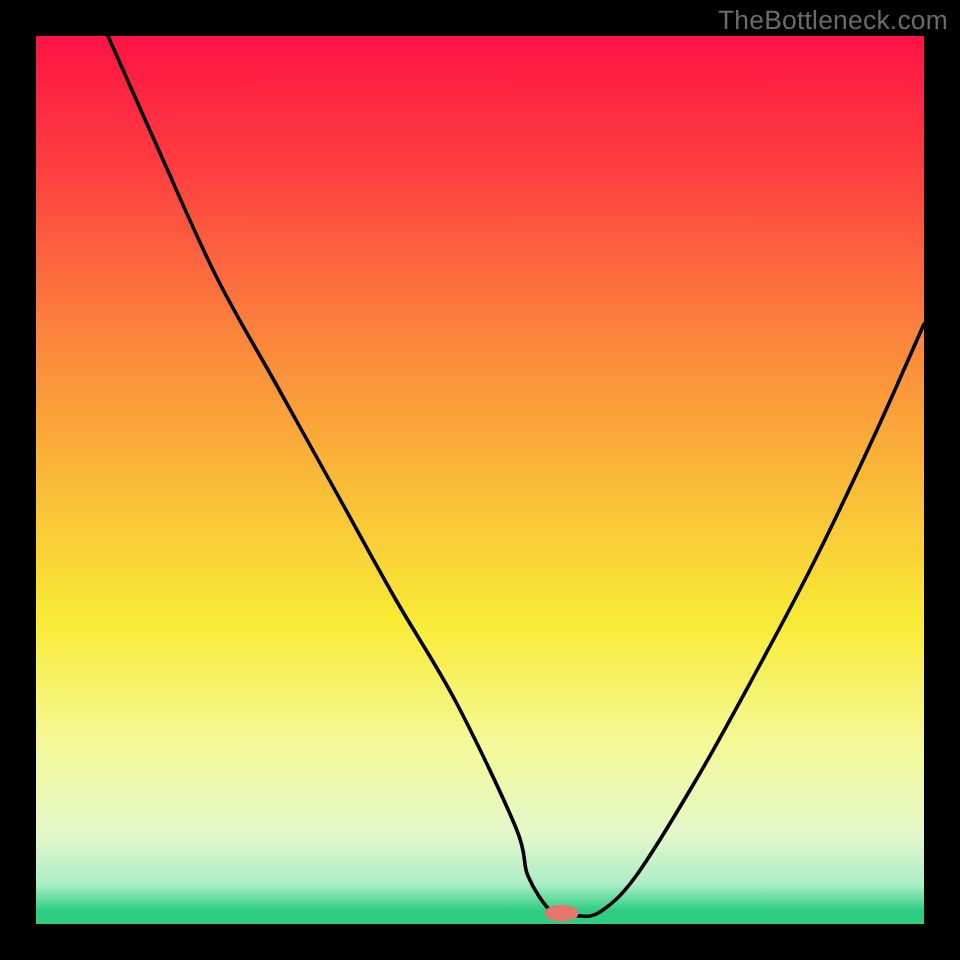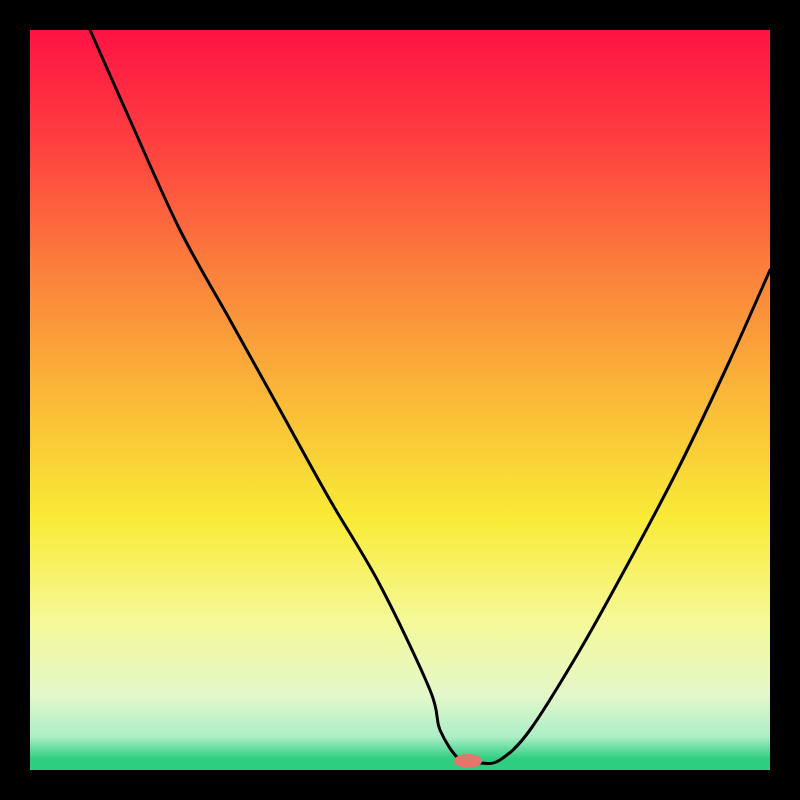--- a/index.html
+++ b/index.html
@@ -48,20 +48,21 @@
   .marker {
     fill: #E6756D;
     stroke: none;
   }
 </style>
 </head>
 <body>
 
 <div class="frame">
 
+  <div class="watermark">TheBottleneck.com</div>
 
   <div class="plot-area">
     <svg id="chart-svg" width="740" height="740" viewBox="0 0 740 740">
       <defs>
         <linearGradient id="bg-grad" x1="0" y1="0" x2="0" y2="1">
             <stop offset="0%" stop-color="#FE1344"></stop>
             <stop offset="16%" stop-color="#FE4240"></stop>
             <stop offset="33%" stop-color="#FB823C"></stop>
             <stop offset="50%" stop-color="#FABA38"></stop>
             <stop offset="66%" stop-color="#F9EB36"></stop>

